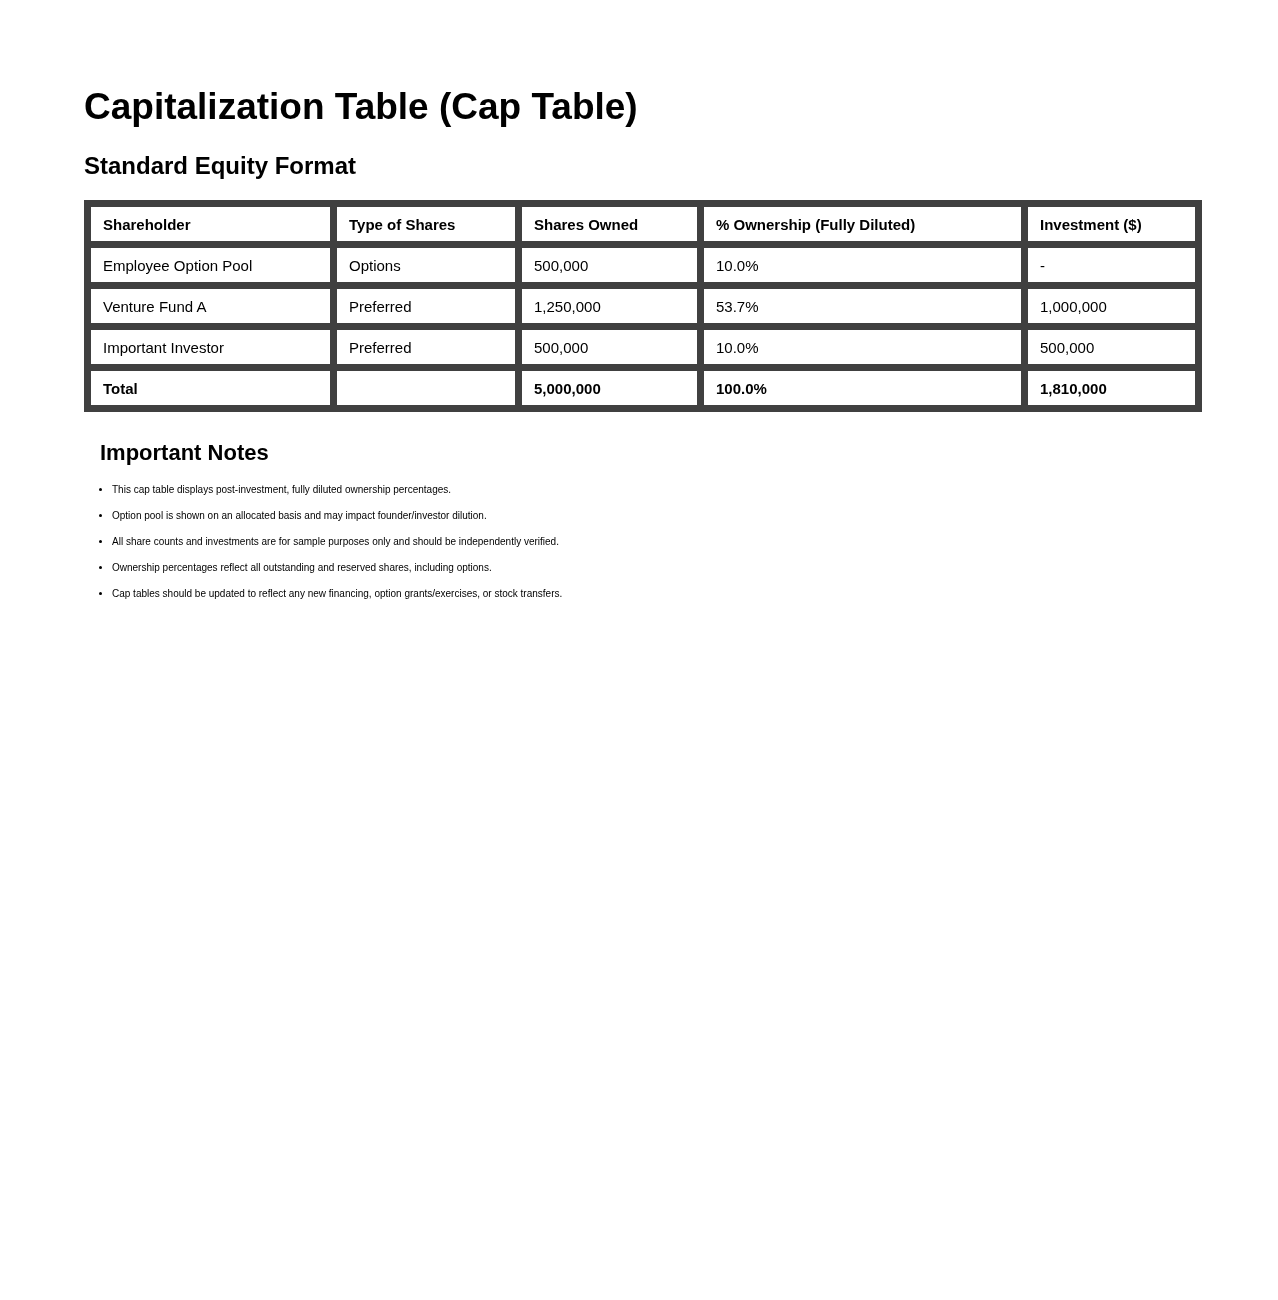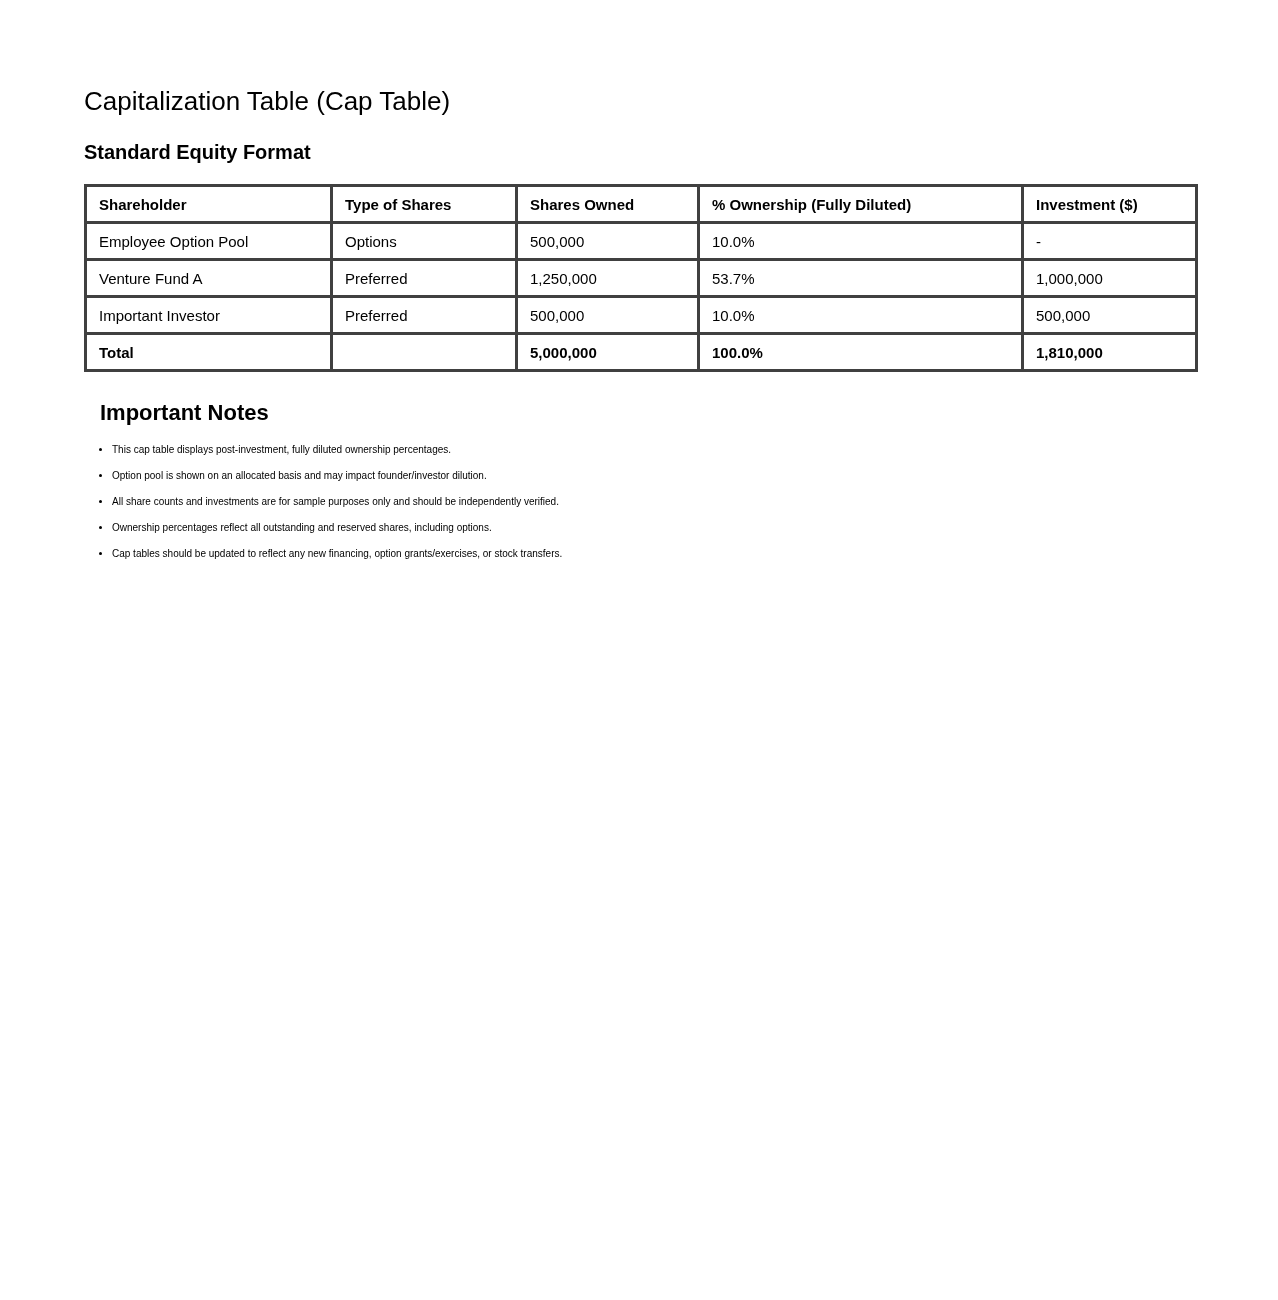--- a/index.html
+++ b/index.html
@@ -16,39 +16,39 @@
     background: #ffffff;
     overflow: hidden;
   }
   .page {
     position: absolute;
     top: 86px;
     left: 84px;
     width: 1111px;
   }
   h1.doc-title {
-    font-size: 26px;
-    font-weight: normal;
+    font-size: 37px;
+    font-weight: bold;
     margin: 0 0 24px 0;
     letter-spacing: 0;
   }
   h2.doc-subtitle {
-    font-size: 20px;
+    font-size: 24px;
     font-weight: bold;
     margin: 0 0 20px 0;
   }
   table.cap-table {
     border-collapse: collapse;
     width: 1111px;
     table-layout: fixed;
     font-size: 15px;
   }
   table.cap-table th,
   table.cap-table td {
-    border: 3px solid #404040;
+    border: 7px solid #404040;
     padding: 7px 12px;
     text-align: left;
     vertical-align: middle;
     height: 20px;
     overflow: hidden;
     white-space: nowrap;
   }
   table.cap-table th {
     font-weight: bold;
     background: #ffffff;

